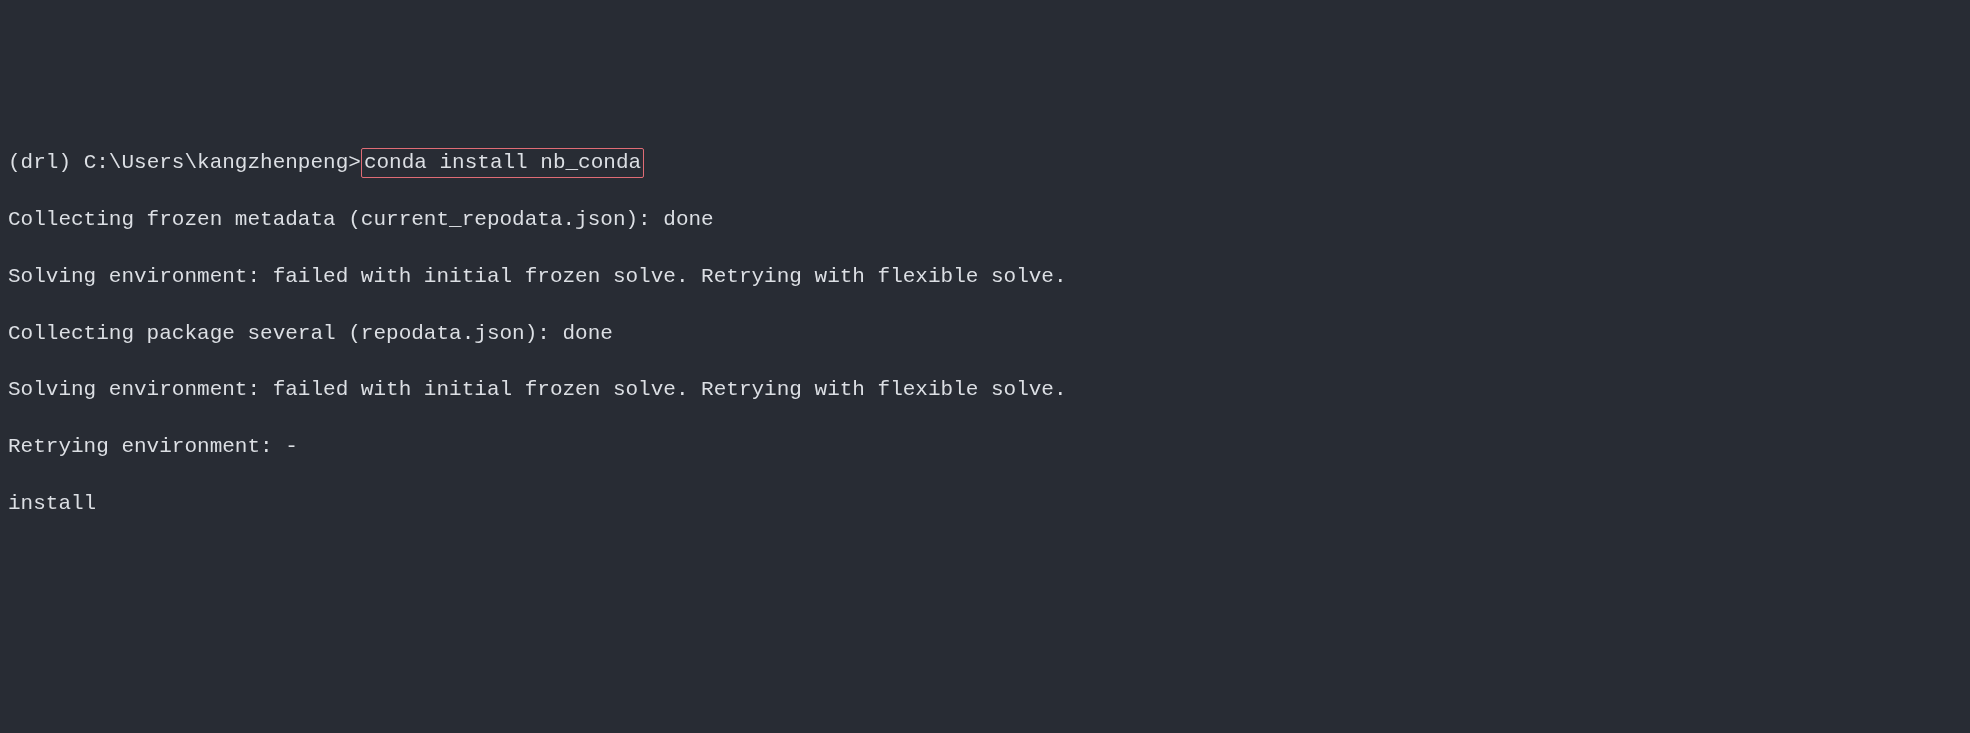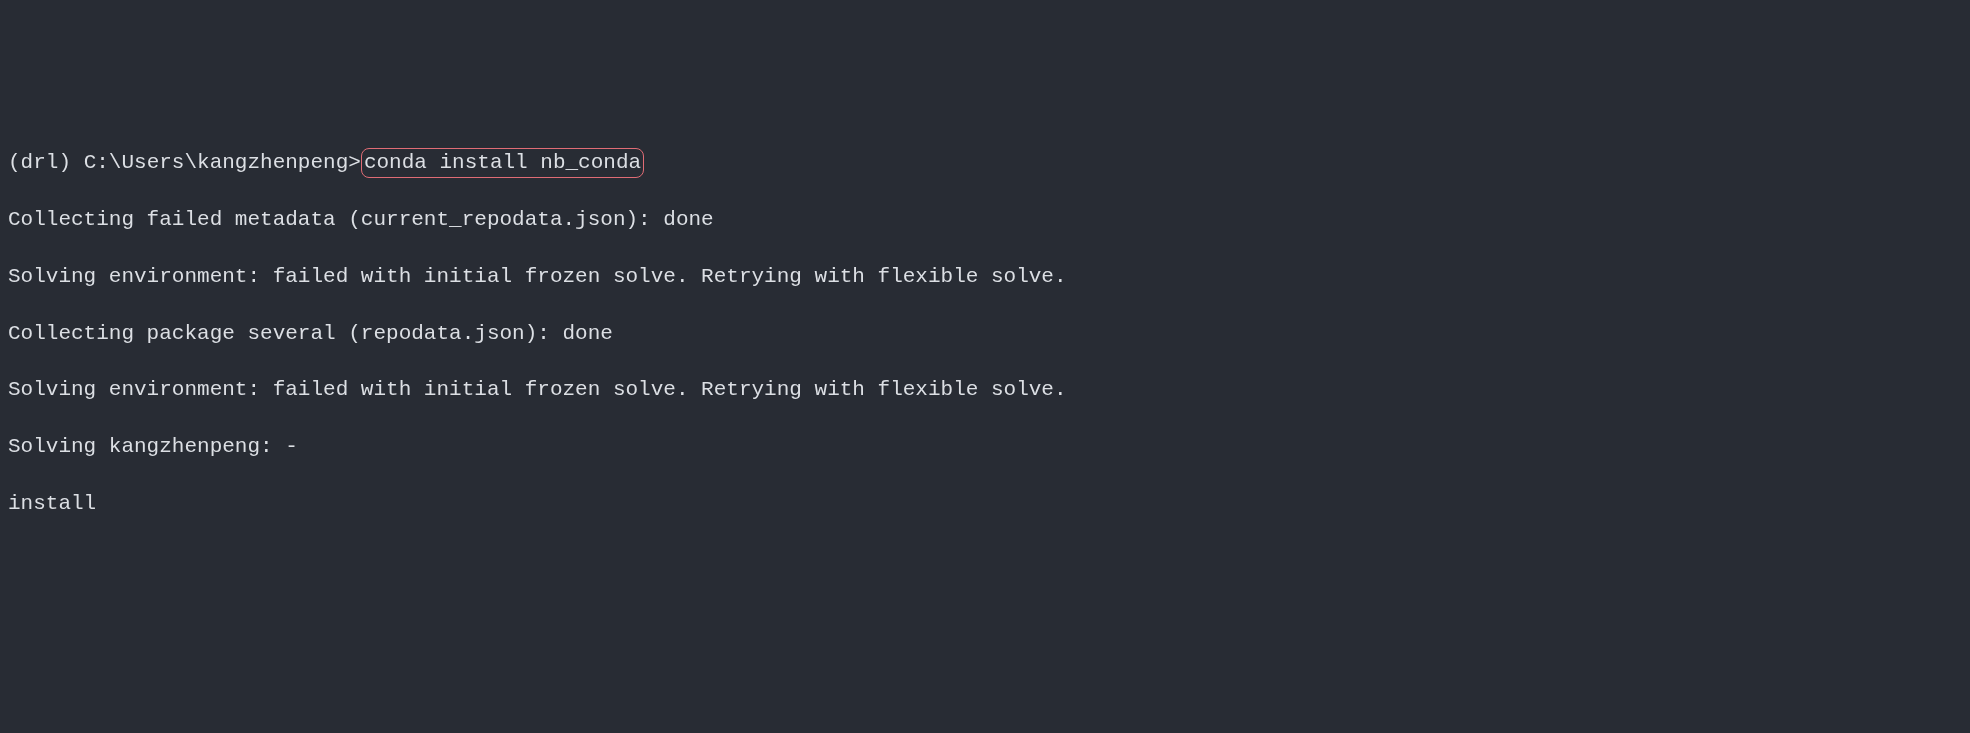--- a/index.html
+++ b/index.html
@@ -17,40 +17,40 @@
     width: 1970px;
     height: 733px;
     overflow: hidden;
     white-space: pre;
   }
   .terminal-line {
     display: block;
   }
   .box-red {
     border: 1.5px solid #e06c75;
-    border-radius: 8px;
+    border-radius: 2px;
     padding: 0 2px;
     display: inline-block;
   }
   .prompt-seg {
     display: inline;
   }
 </style>
 </head>
 <body>
 
 
 
 <div>
 <span class="terminal-line"><span class="prompt-seg">(drl) </span><span class="prompt-seg">C:\Users\kangzhenpeng&gt;</span><span class="box-red">conda install nb_conda</span></span>
-<span class="terminal-line">Collecting failed metadata (current_repodata.json): done</span>
+<span class="terminal-line">Collecting frozen metadata (current_repodata.json): done</span>
 <span class="terminal-line">Solving environment: failed with initial frozen solve. Retrying with flexible solve.</span>
 <span class="terminal-line">Collecting package several (repodata.json): done</span>
 <span class="terminal-line">Solving environment: failed with initial frozen solve. Retrying with flexible solve.</span>
-<span class="terminal-line">Solving kangzhenpeng: -</span>
+<span class="terminal-line">Retrying environment: -</span>
 <span class="terminal-line">install</span>
 <span class="terminal-line"></span>
 
 
 
 </div>
 
 
 
 

